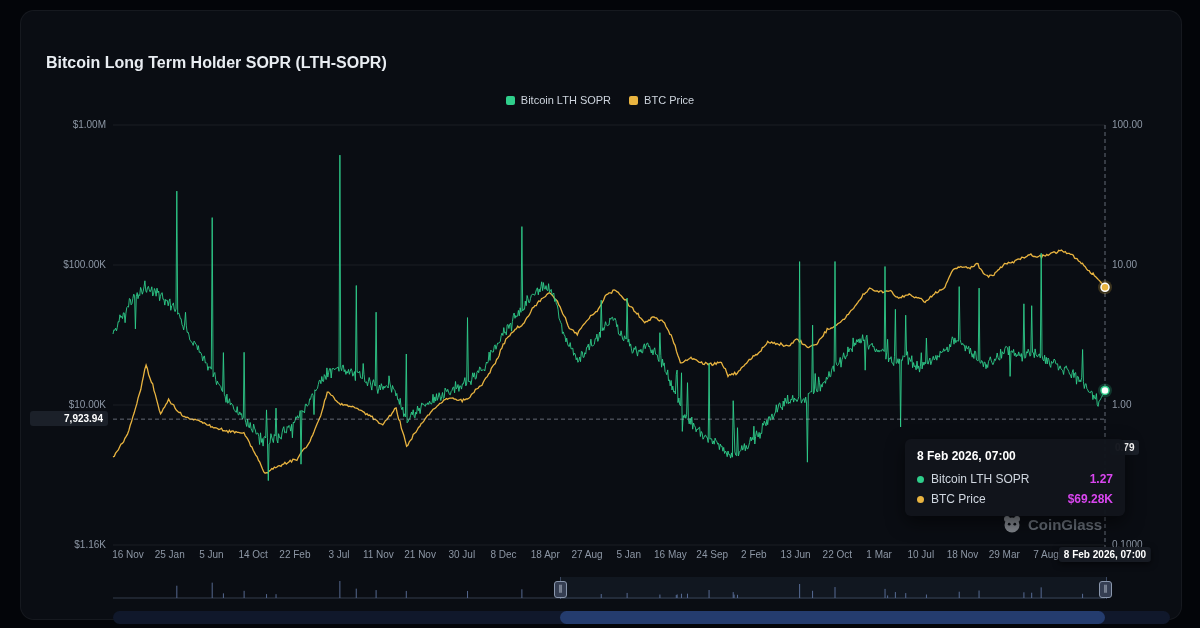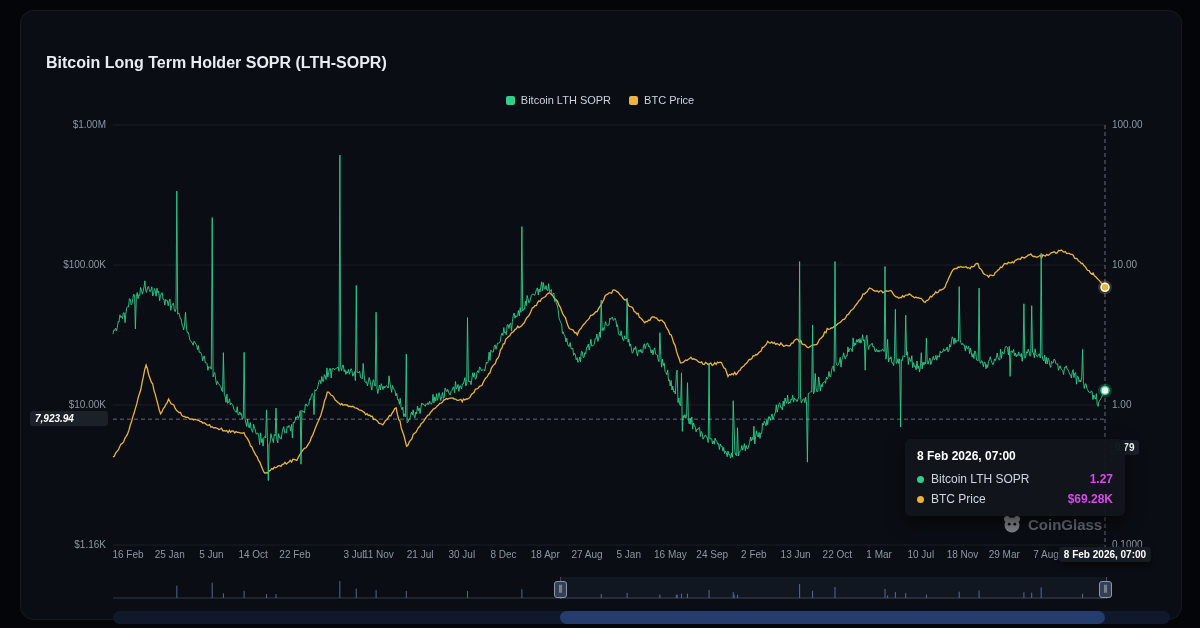--- a/index.html
+++ b/index.html
@@ -11,21 +11,21 @@
   #page-title{left:46px;top:54px;color:#e9edf2;font-size:16px;font-weight:700;z-index:2;}
   #legend{left:0;top:94px;width:1200px;display:flex;justify-content:center;gap:18px;z-index:2;}
   .legend-item{display:flex;align-items:center;gap:6px;color:#cdd4dd;font-size:11px;cursor:pointer;}
   .legend-swatch{width:9px;height:9px;border-radius:2px;display:inline-block;}
   .tick{position:absolute;color:#8d97a5;font-size:10px;z-index:2;white-space:nowrap;}
   .tick-left{left:0;width:106px;text-align:right;}
   .tick-right{left:1112px;text-align:center;}
   .tick-x{transform:translateX(-50%);top:549px;}
   .cross-label{position:absolute;z-index:3;color:#fff;font-size:10px;font-weight:700;
     background:#1b2029;border-radius:3px;padding:2px 5px;white-space:nowrap;}
-  #cross-left{left:30px;top:411px;width:68px;text-align:left;font-style:italic;}
+  #cross-left{left:30px;top:411px;width:68px;text-align:right;}
   #cross-right{left:1110px;top:411px;}
   #cross-bottom{left:1105px;top:547px;transform:translateX(-50%);background:#171b23;
     box-shadow:0 2px 6px rgba(0,0,0,.6);}
   #tooltip{position:absolute;left:905px;top:439px;width:196px;z-index:5;
     background:rgba(18,21,28,0.97);border-radius:6px;padding:10px 12px;
     box-shadow:0 6px 18px rgba(0,0,0,0.55);}
   #tooltip .tt-title{color:#fff;font-size:12px;font-weight:700;margin-bottom:9px;}
   .tt-row{display:flex;align-items:center;gap:7px;font-size:12px;margin-top:6px;}
   .tt-dot{width:7px;height:7px;border-radius:50%;flex:0 0 auto;}
   .tt-label{color:#cfd6df;flex:1;}
@@ -122,28 +122,28 @@
     <div class="tick tick-left" style="top: 399px;">$10.00K</div>
     <div class="tick tick-left" style="top: 539px;">$1.16K</div>
   </div>
 <div id="right-axis">
     <div class="tick tick-right" style="top: 119px;">100.00</div>
     <div class="tick tick-right" style="top: 259px;">10.00</div>
     <div class="tick tick-right" style="top: 399px;">1.00</div>
     <div class="tick tick-right" style="top: 539px;">0.1000</div>
   </div>
 <div id="x-axis">
-    <div class="tick tick-x" style="left: 128px;">16 Feb</div>
+    <div class="tick tick-x" style="left: 128px;">16 Nov</div>
     <div class="tick tick-x" style="left: 169.727px;">25 Jan</div>
     <div class="tick tick-x" style="left: 211.454px;">5 Jun</div>
     <div class="tick tick-x" style="left: 253.181px;">14 Oct</div>
     <div class="tick tick-x" style="left: 294.908px;">22 Feb</div>
-    <div class="tick tick-x" style="left: 354px;">3 Jul</div>
+    <div class="tick tick-x" style="left: 339px;">3 Jul</div>
     <div class="tick tick-x" style="left: 378.362px;">11 Nov</div>
-    <div class="tick tick-x" style="left: 420.089px;">21 Jul</div>
+    <div class="tick tick-x" style="left: 420.089px;">21 Nov</div>
     <div class="tick tick-x" style="left: 461.816px;">30 Jul</div>
     <div class="tick tick-x" style="left: 503.543px;">8 Dec</div>
     <div class="tick tick-x" style="left: 545.27px;">18 Apr</div>
     <div class="tick tick-x" style="left: 586.997px;">27 Aug</div>
     <div class="tick tick-x" style="left: 628.724px;">5 Jan</div>
     <div class="tick tick-x" style="left: 670.451px;">16 May</div>
     <div class="tick tick-x" style="left: 712.178px;">24 Sep</div>
     <div class="tick tick-x" style="left: 753.905px;">2 Feb</div>
     <div class="tick tick-x" style="left: 795.632px;">13 Jun</div>
     <div class="tick tick-x" style="left: 837.359px;">22 Oct</div>

